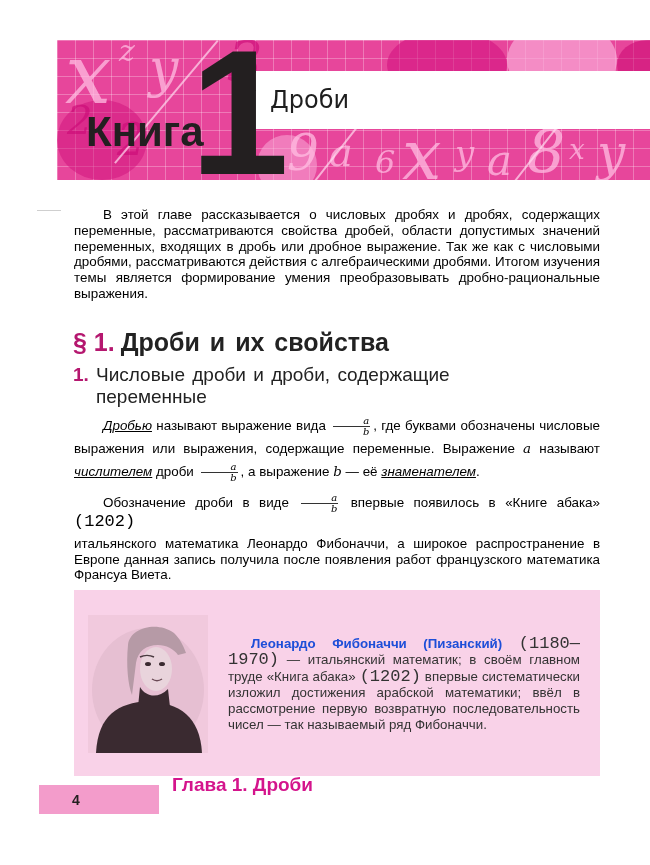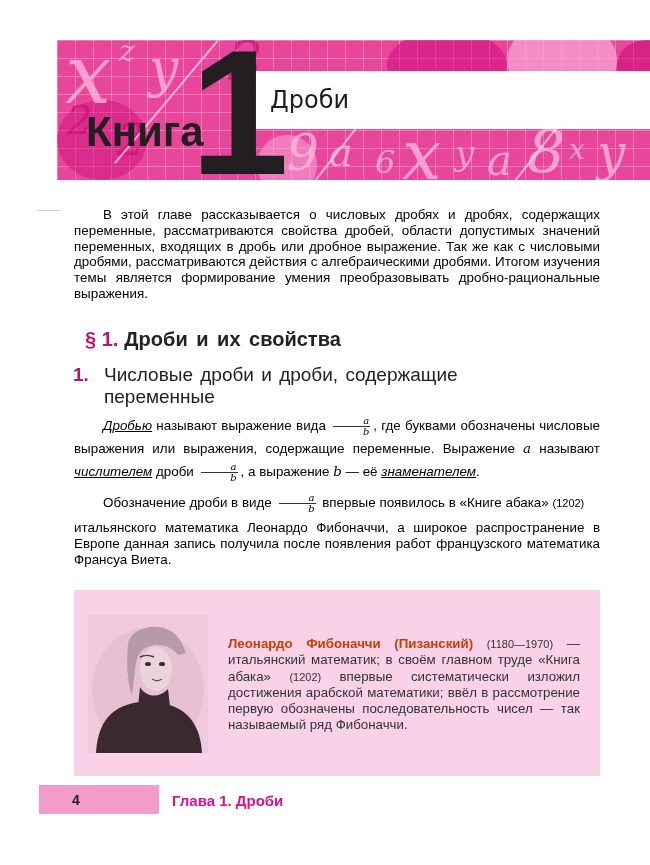--- a/index.html
+++ b/index.html
@@ -40,40 +40,40 @@
   }
   .glava {
     position:absolute; left:86px; top:108px; font-size:42px; font-weight:bold; color:#231f20;
     font-family:"Liberation Sans", sans-serif;
   }
   .deco-line { position:absolute; left:37px; top:210px; width:24px; height:1px; background:#cfcfcf; }
   .para {
     position:absolute; font-size:13.4px; line-height:15.8px; color:#000000; text-align:justify;
   }
   .indent { text-indent:29px; }
-  .section-head { position:absolute; left:85px; top:328px; font-size:20px; font-weight:bold; }
+  .section-head { position:absolute; left:73px; top:328px; font-size:25px; font-weight:bold; }
   .section-head .mark { color:#b5176f; }
   .section-head .txt { color:#222; margin-left:6px; word-spacing:3px; }
   .sub-head { position:absolute; left:73px; top:364px; font-size:19px; line-height:22px; color:#222; }
   .sub-head .num { color:#b5176f; font-weight:bold; position:absolute; left:0; top:0; }
-  .sub-head .txt { display:block; margin-left:31px; width:420px; word-spacing:2px; }
+  .sub-head .txt { display:block; margin-left:23px; width:420px; word-spacing:2px; }
   .u { text-decoration:underline; font-style:italic; }
   .mi { font-family:"DejaVu Serif", serif; font-style:italic; }
   .frac { display:inline-block; vertical-align:middle; text-align:center; font-family:"DejaVu Serif", serif;
           font-style:italic; font-size:10px; line-height:10px; margin:0 3px; }
   .frac .n { display:block; border-bottom:1px solid #333; padding:0 1px; }
   .frac .d { display:block; }
-  .serif-num { font-family:Liberation Sans, sans-serif; font-size:11px; }
+  .serif-num { font-family:Liberation Mono, monospace; font-size:17px; }
   .infobox { position:absolute; left:74px; top:590px; width:526px; height:186px; background:#f9d2e8; }
   .portrait { position:absolute; left:88px; top:615px; width:120px; height:138px; background:#f1c9dd; overflow:hidden; }
   .bio { position:absolute; left:228px; top:636px; width:352px; font-size:13.3px; line-height:16.3px; color:#333; text-align:justify; }
-  .bio b { color:#c2410c; }
+  .bio b { color:#1d4ed8;margin-left:23px; }
   .page-bar { position:absolute; left:39px; top:785px; width:120px; height:29px; background:#f39ccb; }
   .page-num { position:absolute; left:72px; top:792px; font-size:14px; font-weight:bold; color:#231f20; }
-  .footer-title { position:absolute; left:172px; top:792px; font-size:15px; font-weight:bold; color:#d4148c; }
+  .footer-title { position:absolute; left:172px; top:774px; font-size:19px; font-weight:bold; color:#d4148c; }
 </style>
 </head>
 <body>
 
 <div class="banner">
   <div class="blob" style="left:330px;top:-10px;width:120px;height:70px;background:rgba(210,15,125,0.55);"></div>
   <div class="blob" style="left:450px;top:-20px;width:110px;height:80px;background:rgba(250,170,215,0.7);"></div>
   <div class="blob" style="left:0;top:60px;width:90px;height:80px;background:rgba(205,10,120,0.45);"></div>
   <div class="blob" style="left:200px;top:95px;width:60px;height:60px;background:rgba(250,170,215,0.55);"></div>
   <div class="blob" style="left:560px;top:0;width:60px;height:50px;background:rgba(200,0,110,0.5);"></div>
@@ -128,17 +128,17 @@
     <path d="M8 138 C10 100 30 88 60 86 C92 88 112 102 114 138 Z" fill="#3a2a30"></path>
     <path d="M40 30 C42 12 70 6 86 18 C92 24 95 30 98 38 L90 40 C86 34 78 30 70 30 C58 30 50 36 48 48 L44 80 C40 70 38 50 40 30 Z" fill="#b69aa6"></path>
     <ellipse cx="68" cy="54" rx="16" ry="22" fill="#e9d4dc"></ellipse>
     <path d="M52 42 C56 40 62 40 66 42" stroke="#4a3a40" stroke-width="1.5" fill="none"></path>
     <ellipse cx="60" cy="49" rx="3" ry="2" fill="#3a2a30"></ellipse>
     <ellipse cx="74" cy="49" rx="3" ry="2" fill="#3a2a30"></ellipse>
     <path d="M64 64 C67 66 71 66 74 64" stroke="#6a4a55" stroke-width="1.5" fill="none"></path>
     <path d="M52 72 C58 82 70 84 80 74 L82 92 L50 92 Z" fill="#3a2a30"></path>
   </svg>
 </div>
-<p class="bio" style="margin:0;"><b>Леонардо Фибоначчи (Пизанский)</b> <span class="serif-num">(1180—1970)</span><span> — итальянский математик; в своём главном труде «Книга абака» </span><span class="serif-num">(1202)</span><span> впервые систематически изложил достижения арабской математики; ввёл в рассмотрение первую обозначены последовательность чисел — так называемый ряд Фибоначчи.</span></p>
+<p class="bio" style="margin:0;"><b>Леонардо Фибоначчи (Пизанский)</b> <span class="serif-num">(1180—1970)</span><span> — итальянский математик; в своём главном труде «Книга абака» </span><span class="serif-num">(1202)</span><span> впервые систематически изложил достижения арабской математики; ввёл в рассмотрение первую возвратную последовательность чисел — так называемый ряд Фибоначчи.</span></p>
 
 <div class="page-bar"></div>
 <div class="page-num">4</div>
 <div class="footer-title">Глава 1. Дроби</div>
 
 </body></html>

